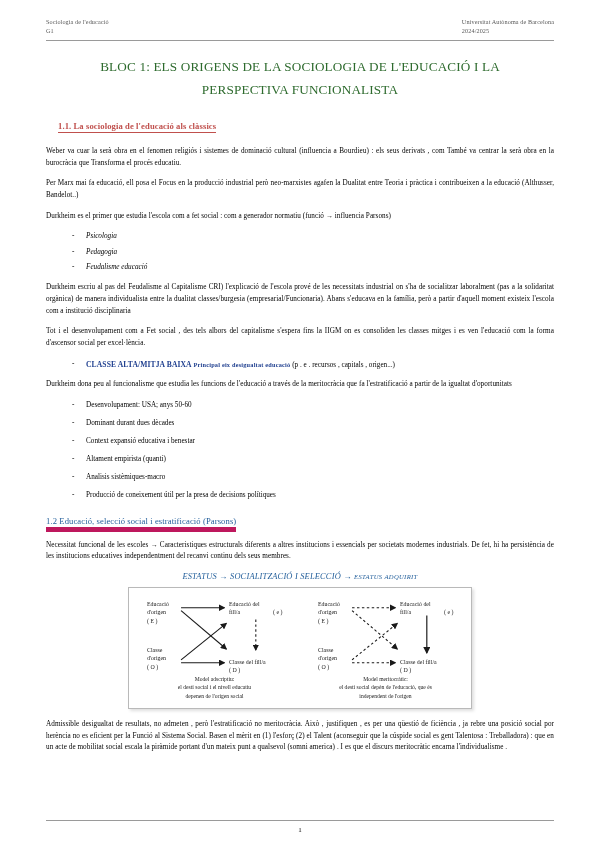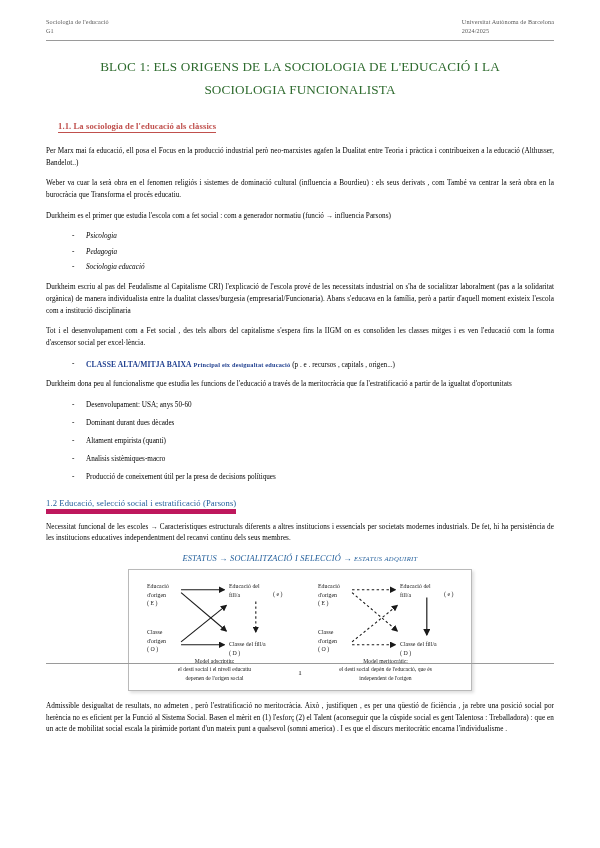--- a/index.html
+++ b/index.html
@@ -10,21 +10,21 @@
   body {
     width: 600px;
     height: 848px;
     font-family: "Liberation Serif", serif;
     color: #000000;
     position: relative;
     overflow: hidden;
   }
   .page {
     width: 600px;
-    height: 691px;
+    height: 848px;
     box-sizing: border-box;
     padding: 18px 46px 0 46px;
     position: relative;
   }
 
   
   .page-header {
     display: flex;
     justify-content: space-between;
     align-items: flex-start;
@@ -224,49 +224,50 @@
   <div class="page-header">
     <div class="hleft">Sociologia de l'educació
 G1</div>
     <div class="hright">Universitat Autònoma de Barcelona
 2024/2025</div>
   </div>
   <div class="header-rule"></div>
 
   <div class="doc-title">
     <span class="l1">BLOC 1: ELS ORIGENS DE LA SOCIOLOGIA DE L'EDUCACIÓ I LA</span>
-    <span class="l2">SOCIOLOGIA FUNCIONALISTA</span>
+    <span class="l2">PERSPECTIVA FUNCIONALISTA</span>
   </div>
 
   <div class="sec-red-wrap">
     <h2 class="sec-red">1.1. La sociologia de l'educació als clàssics</h2>
   </div>
 
+  <p class="body">Weber va cuar la serà obra en el fenomen religiós i sistemes de dominació cultural (influencia a Bourdieu) : els seus derivats , com També va centrar la serà obra en la burocràcia que Transforma el procés educatiu.</p>
   <p class="body">Per Marx mai fa educació, ell posa el Focus en la producció industrial però neo-marxistes agafen la Dualitat entre Teoria i pràctica i contribueixen a la educació (Althusser, Bandelot..)</p>
-  <p class="body">Weber va cuar la serà obra en el fenomen religiós i sistemes de dominació cultural (influencia a Bourdieu) : els seus derivats , com També va centrar la serà obra en la burocràcia que Transforma el procés educatiu.</p>
   <p class="body">Durkheim es el primer que estudia l'escola com a fet social : com a generador normatiu (funció → influencia Parsons)</p>
 
   <ul class="dash italic">
     <li>Psicologia</li>
     <li>Pedagogia</li>
-    <li>Sociologia educació</li>
+    <li>Feudalisme educació</li>
   </ul>
 
   <p class="body">Durkheim escriu al pas del Feudalisme al Capitalisme CRI) l'explicació de l'escola prové de les necessitats industrial on s'ha de socialitzar laboralment (pas a la solidaritat orgànica) de manera individualista entre la dualitat classes/burgesia (empresarial/Funcionaria). Abans s'educava en la família, però a partir d'aquell moment existeix l'escola com a institució disciplinaria</p>
   <p class="body">Tot i el desenvolupament com a Fet social , des tels albors del capitalisme s'espera fins la IIGM on es consoliden les classes mitges i es ven l'educació com la forma d'ascensor social per excel·lència.</p>
 
   <ul class="dash">
     <li class="classe-item"><span class="big">CLASSE ALTA/MITJA BAIXA</span> <span class="smallcaps">Principal eix desigualtat educació</span> <span class="tail">(p . e . recursos , capitals , origen...)</span></li>
   </ul>
 
   <p class="body">Durkheim dona peu al funcionalisme que estudia les funcions de l'educació a través de la meritocràcia que fa l'estratificació a partir de la igualtat d'oportunitats</p>
 
   <ul class="dash spaced">
     <li>Desenvolupament: USA; anys 50-60</li>
     <li>Dominant durant dues dècades</li>
+    <li>Context expansió educativa i benestar</li>
     <li>Altament empirista (quanti)</li>
     <li>Analisis sistèmiques-macro</li>
     <li>Producció de coneixement útil per la presa de decisions polítiques</li>
   </ul>
 
   <div>
     <h2 class="sec-blue">1.2 Educació, selecció social i estratificació (Parsons)</h2>
   </div>
 
   <p class="body tight">Necessitat funcional de les escoles → Caracteristiques estructurals diferents a altres institucions i essencials per societats modernes industrials. De fet, hi ha persistència de les institucions educatives independentment del recanvi continu dels seus membres.</p>

